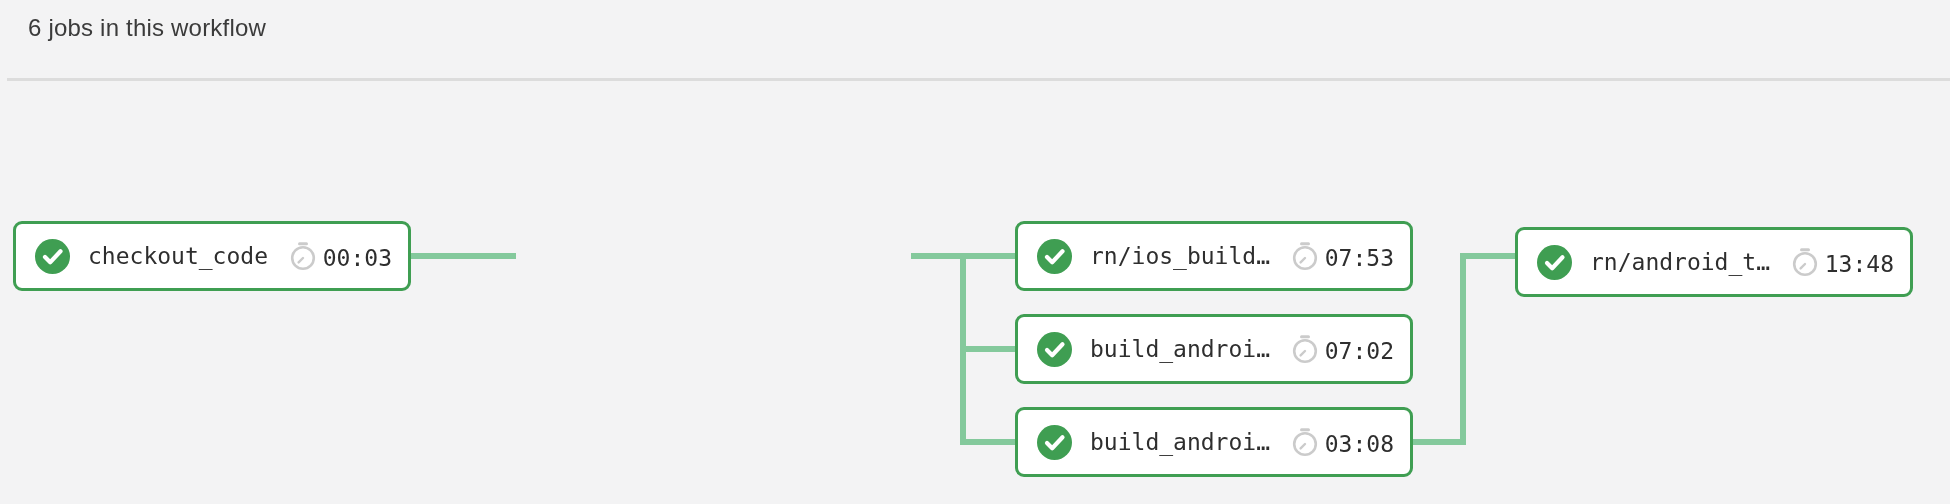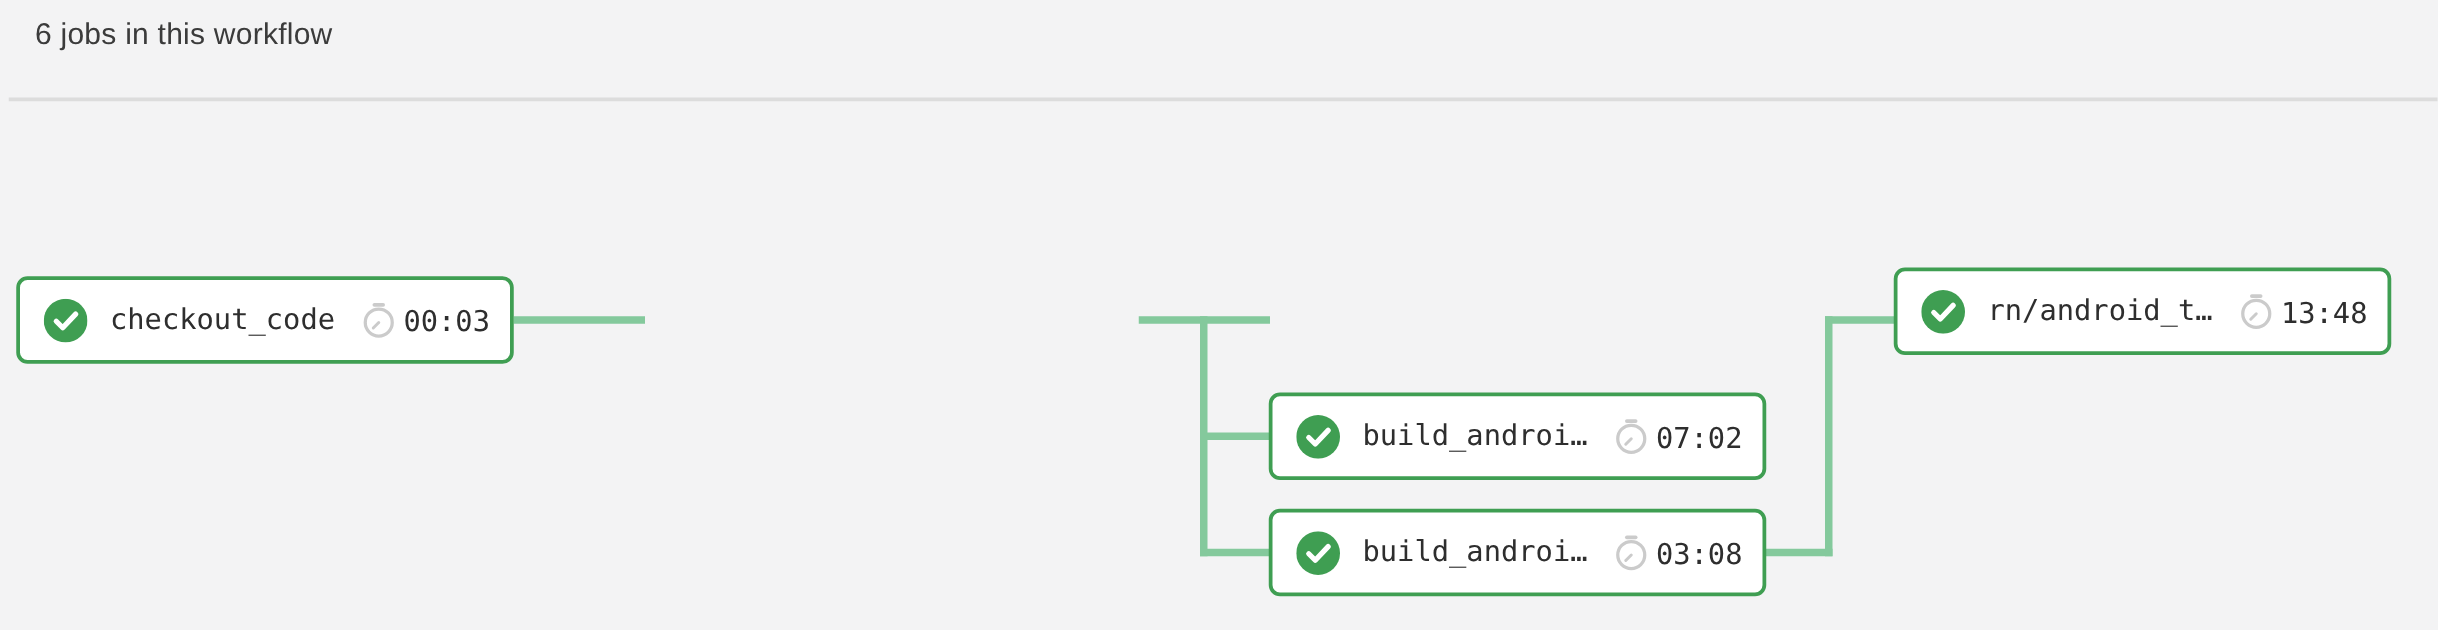--- a/index.html
+++ b/index.html
@@ -34,21 +34,21 @@
     position:absolute;width:398px;height:70px;box-sizing:border-box;
     background:#ffffff;border:3px solid #3f9e52;border-radius:9px;
     display:flex;align-items:center;
     padding:0 16px 0 19px;cursor:pointer;
   }
   .pos-a{left:13px;top:221px}
   .pos-b{left:515px;top:221px}
   .pos-c{left:1015px;top:221px}
   .pos-d{left:1015px;top:314px}
   .pos-e{left:1015px;top:407px}
-  .pos-f{left:1515px;top:214px}
+  .pos-f{left:1515px;top:227px}
   .check{width:35px;height:35px;flex:0 0 auto;display:block}
   .label{
     margin-left:18px;
     font-family:"DejaVu Sans Mono",monospace;
     font-size:23px;color:#2e2e2e;white-space:nowrap;
   }
   .time{margin-left:auto;display:flex;align-items:flex-end;gap:5px;flex:0 0 auto}
   .watch{display:block}
   .dur{
     font-family:"DejaVu Sans Mono",monospace;
@@ -82,20 +82,35 @@
       <svg class="watch" width="30" height="30" viewBox="0 0 30 30" fill="none" stroke="#cbcbcb">
         <line x1="11.5" y1="2.8" x2="18.5" y2="2.8" stroke-width="3" stroke-linecap="round"></line>
         <circle cx="15" cy="17" r="10.8" stroke-width="2.6"></circle>
         <line x1="15" y1="17" x2="10.6" y2="21.4" stroke-width="2.4" stroke-linecap="round"></line>
       </svg>
       <span class="dur">00:03</span>
     </span>
   </div>
 
 
+  <div class="node pos-c">
+    <svg class="check" width="35" height="35" viewBox="0 0 35 35">
+      <circle cx="17.5" cy="17.5" r="17.5" fill="#3f9e52"></circle>
+      <path d="M10 18 l5.2 5.2 L25.5 12.3" fill="none" stroke="#ffffff" stroke-width="4.2" stroke-linecap="round" stroke-linejoin="round"></path>
+    </svg>
+    <span class="label">rn/ios_build…</span>
+    <span class="time">
+      <svg class="watch" width="30" height="30" viewBox="0 0 30 30" fill="none" stroke="#cbcbcb">
+        <line x1="11.5" y1="2.8" x2="18.5" y2="2.8" stroke-width="3" stroke-linecap="round"></line>
+        <circle cx="15" cy="17" r="10.8" stroke-width="2.6"></circle>
+        <line x1="15" y1="17" x2="10.6" y2="21.4" stroke-width="2.4" stroke-linecap="round"></line>
+      </svg>
+      <span class="dur">07:53</span>
+    </span>
+  </div>
 
   <div class="node pos-d">
     <svg class="check" width="35" height="35" viewBox="0 0 35 35">
       <circle cx="17.5" cy="17.5" r="17.5" fill="#3f9e52"></circle>
       <path d="M10 18 l5.2 5.2 L25.5 12.3" fill="none" stroke="#ffffff" stroke-width="4.2" stroke-linecap="round" stroke-linejoin="round"></path>
     </svg>
     <span class="label">build_androi…</span>
     <span class="time">
       <svg class="watch" width="30" height="30" viewBox="0 0 30 30" fill="none" stroke="#cbcbcb">
         <line x1="11.5" y1="2.8" x2="18.5" y2="2.8" stroke-width="3" stroke-linecap="round"></line>

